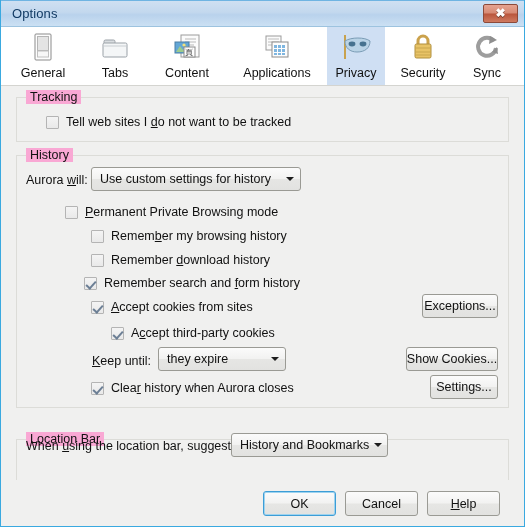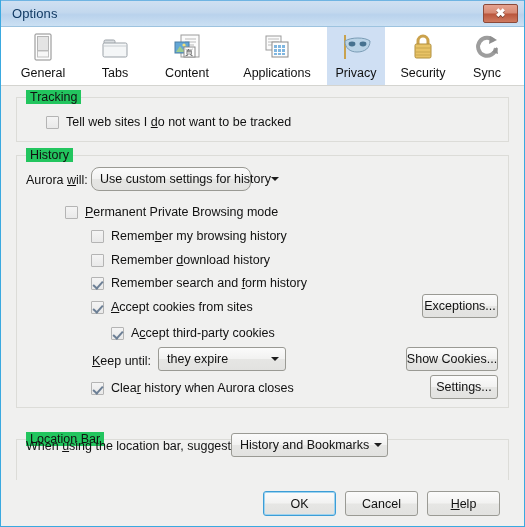--- a/index.html
+++ b/index.html
@@ -88,21 +88,21 @@
 
   
   .groupbox {
     position: absolute;
     border: 1px solid #dcdcd8;
     background: #f0f0ef;
   }
   .group-title {
     position: absolute;
     top: -8px; left: 9px;
-    background: #22c55e;
+    background: #f9a8d4;
     padding: 0 4px;
     font-size: 12.5px;
     color: #111;
   }
 
   
   .cbrow {
     position: absolute;
     display: flex;
     align-items: center;
@@ -329,21 +329,21 @@
   <div class="cbrow" style="left:26px; top:115px;">
     <span class="cbox"></span>
     <span class="cblabel"><span>Tell web sites I </span><span class="ul">d</span><span>o not want to be tracked</span></span>
   </div>
 
   <div class="groupbox" style="left:15px; top:155px; width:493px; height:253px;">
     <span class="group-title">History</span>
   </div>
 
   <div class="slabel" style="left:25px; top:173px;"><span>Aurora </span><span class="ul">w</span><span>ill:</span></div>
-  <div class="combo" style="left:90px; top:167px; width:160px;border-radius:8px;">
+  <div class="combo" style="left:90px; top:167px; width:210px;">
     <span class="combo-text">Use custom settings for history</span>
     <span class="arrow">
         <i></i>
       </span>
   </div>
 
   <div class="cbrow" style="left:45px; top:205px;">
     <span class="cbox"></span>
     <span class="cblabel"><span></span><span class="ul">P</span><span>ermanent Private Browsing mode</span></span>
   </div>
@@ -351,21 +351,21 @@
   <div class="cbrow" style="left:71px; top:229px;">
     <span class="cbox"></span>
     <span class="cblabel"><span>Remem</span><span class="ul">b</span><span>er my browsing history</span></span>
   </div>
 
   <div class="cbrow" style="left:71px; top:253px;">
     <span class="cbox"></span>
     <span class="cblabel"><span>Remember </span><span class="ul">d</span><span>ownload history</span></span>
   </div>
 
-  <div class="cbrow" style="left:71px; top:276px;">
+  <div class="cbrow" style="left:64px; top:276px;">
     <span class="cbox checked"></span>
     <span class="cblabel"><span>Remember search and </span><span class="ul">f</span><span>orm history</span></span>
   </div>
 
   <div class="cbrow" style="left:71px; top:300px;text-align:right;">
     <span class="cbox checked"></span>
     <span class="cblabel"><span></span><span class="ul">A</span><span>ccept cookies from sites</span></span>
   </div>
 
   <div class="cbrow" style="left:91px; top:326px;">

